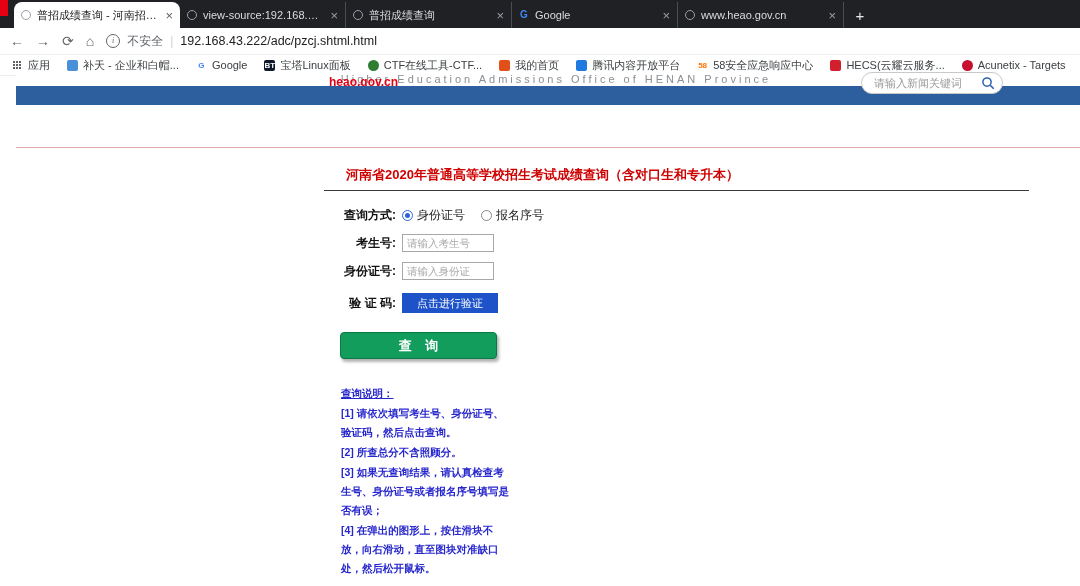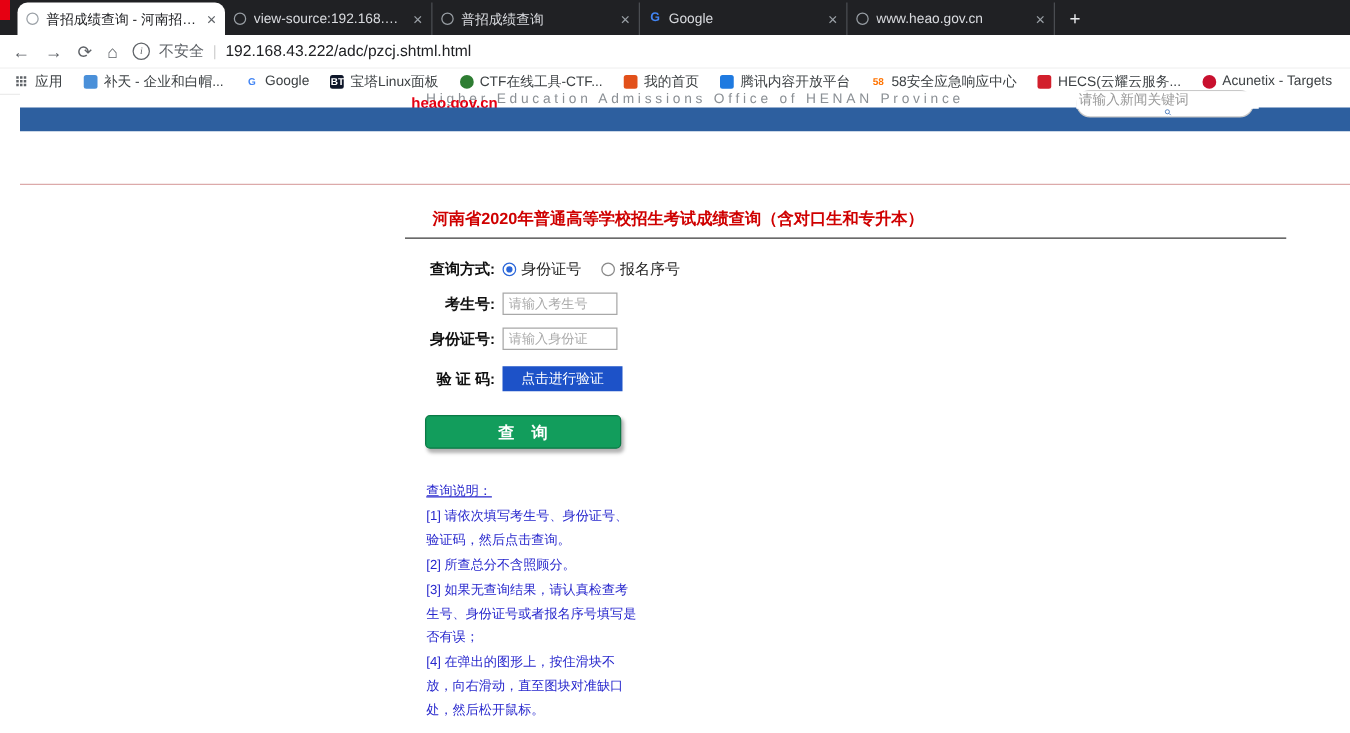--- a/index.html
+++ b/index.html
@@ -44,21 +44,21 @@
     box-shadow:3px 0 0 #5f6368,6px 0 0 #5f6368,0 3px 0 #5f6368,3px 3px 0 #5f6368,6px 3px 0 #5f6368,
     0 6px 0 #5f6368,3px 6px 0 #5f6368,6px 6px 0 #5f6368;}
 
   
   .page{position:absolute;top:74px;left:16px;width:1080px;height:512px;background:#fff;}
   .site-caption{position:absolute;left:0;top:-1px;width:100%;text-align:center;color:#8a8f94;
     font-size:11px;letter-spacing:3px;}
   .site-logo{position:absolute;left:313px;top:1px;color:var(--logo-red,#e60012);font-size:12px;font-weight:bold;}
   .blue-band{position:absolute;left:0;top:12px;width:100%;height:19px;background:var(--band-blue,#2d5f9f);}
   .search-pill{position:absolute;left:845px;top:-2px;width:142px;height:22px;background:#fff;z-index:5;
-    border:1px solid #c9c9c9;border-radius:13px;display:flex;align-items:center;padding:0 6px 0 10px;box-sizing:border-box;flex-direction:column;}
+    border:1px solid #c9c9c9;border-radius:13px;display:flex;align-items:center;padding:0 6px 0 10px;box-sizing:border-box;}
   .search-pill input{border:none;outline:none;flex:1;font-size:11px;min-width:0;color:#333;
     font-family:"Liberation Sans","DejaVu Sans",sans-serif;}
   .search-pill input::placeholder{color:#9a9a9a;}
 
   .nav{position:absolute;left:330px;top:31px;width:580px;height:29px;background:var(--nav-red,#e3000f);display:flex;z-index:4;}
   .nav-item{flex:1;display:flex;align-items:center;justify-content:center;color:#fff;font-size:13px;font-weight:bold;}
   .nav-item.active{background:#fff;color:var(--nav-red,#e3000f);}
   .thin-line{position:absolute;left:0;top:73px;width:100%;border-top:1px solid #dcaaaa;}
 
   
@@ -82,21 +82,21 @@
   .tinput::placeholder{color:#aaa;}
   .row-captcha{left:318px;top:219px;height:20px;}
   .captcha-btn{width:96px;height:20px;background:var(--captcha-blue,#1d52c8);color:#fff;border:none;
     font-size:11px;line-height:20px;padding:0;cursor:pointer;
     font-family:"Liberation Sans","DejaVu Sans",sans-serif;}
   .submit-btn{position:absolute;left:324px;top:258px;width:157px;height:27px;
     background:var(--button-green,#129d5c);border:1px solid var(--button-green-dark,#0a7a45);border-radius:4px;
     color:#fff;font-size:13px;font-weight:bold;letter-spacing:5px;text-indent:5px;cursor:pointer;
     box-shadow:2px 3px 3px rgba(0,0,0,0.30);font-family:"Liberation Sans","DejaVu Sans",sans-serif;}
   .notes{position:absolute;left:325px;top:310px;width:168px;color:var(--note-blue,#2727cd);
-    font-size:10.5px;line-height:19px;}
+    font-size:10.5px;line-height:19px;font-weight:bold;}
   .notes-title{text-decoration:underline;margin-bottom:1px;}
   .note{margin:0 0 1px 0;}
 </style>
 </head>
 <body>
 
 <div class="screen">
 
   <div class="tabstrip">
     <div class="edge-red"></div>

